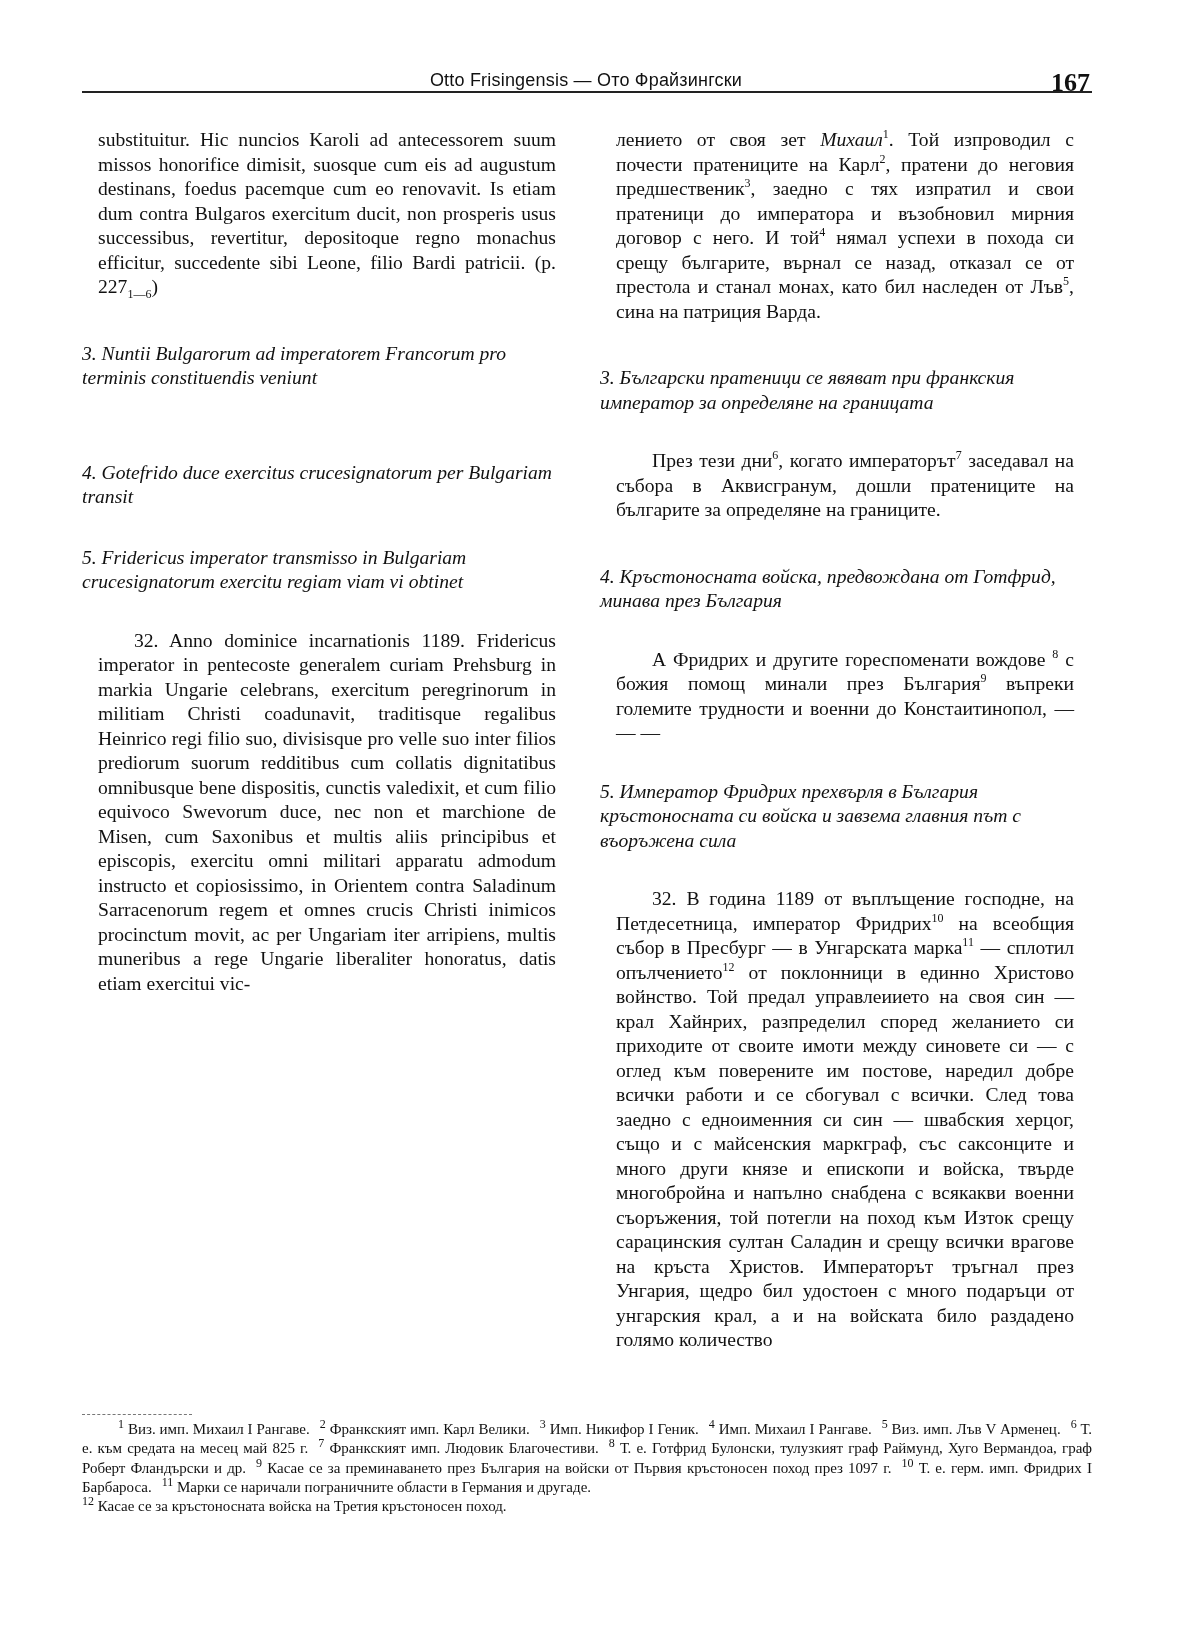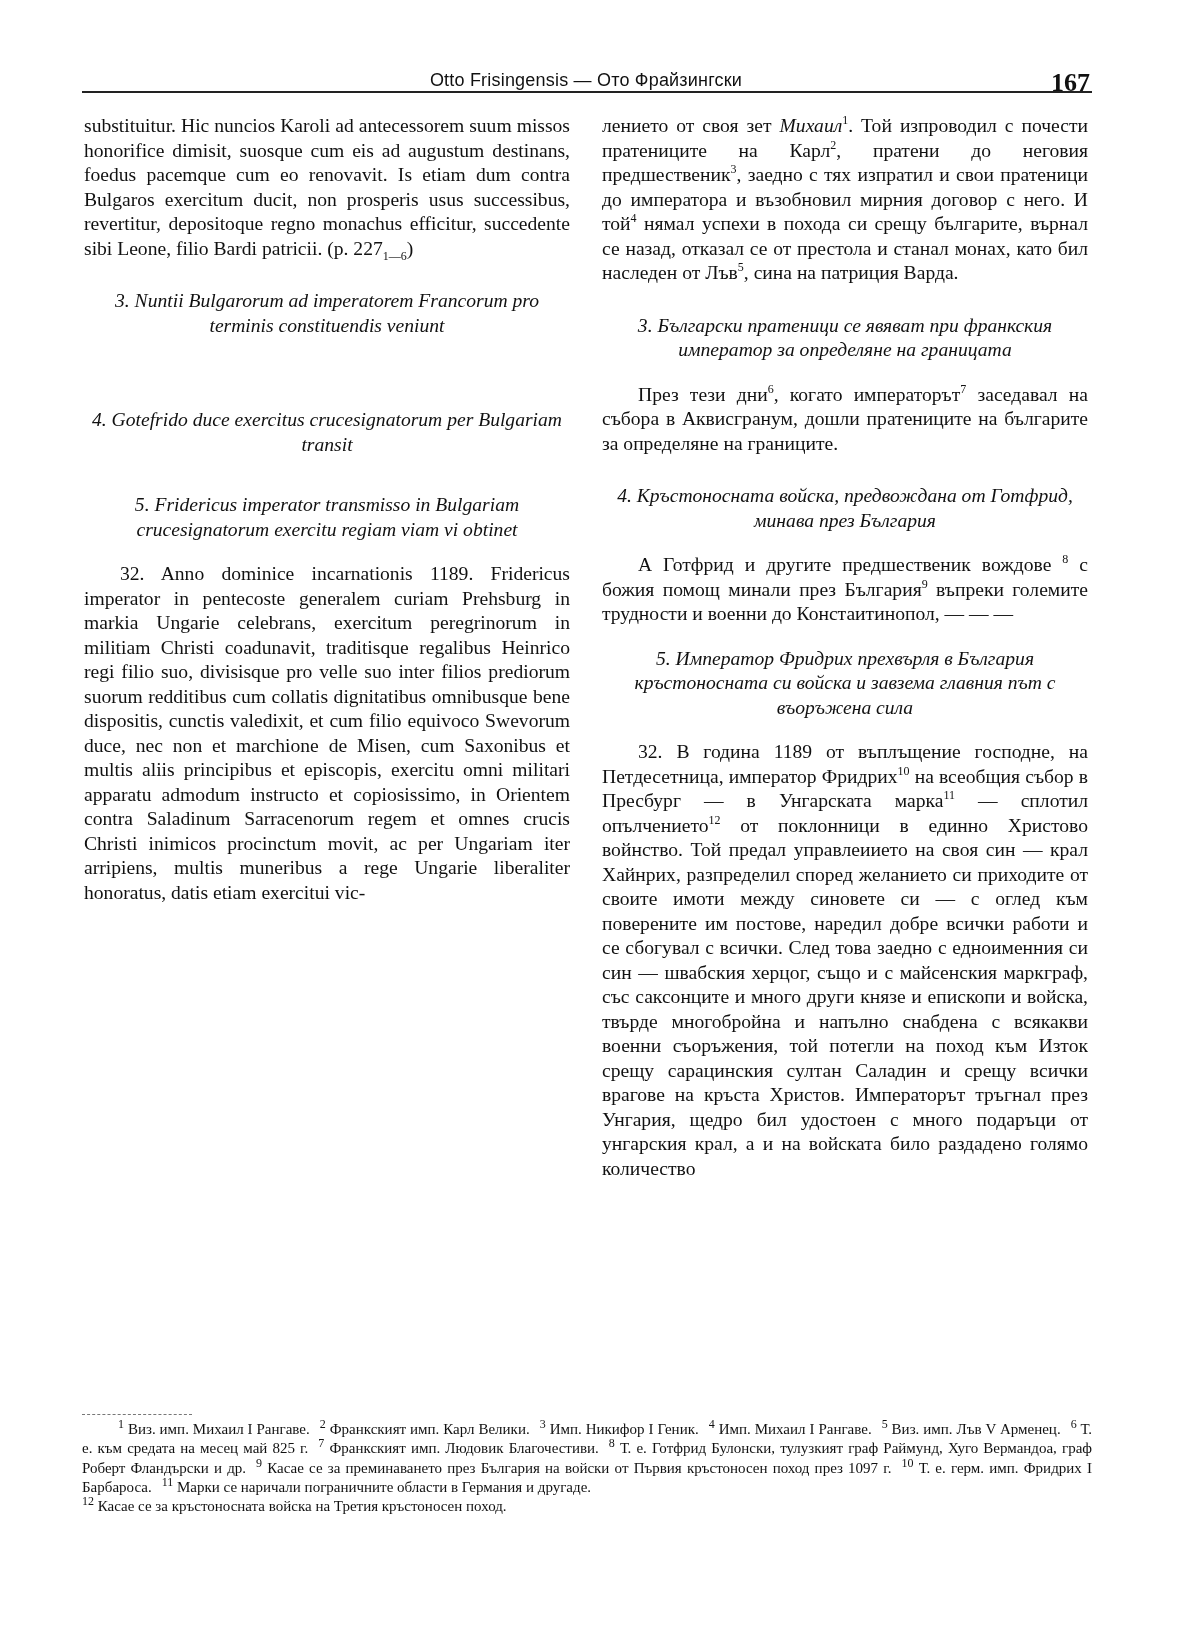--- a/index.html
+++ b/index.html
@@ -7,23 +7,23 @@
          font-family:"Liberation Serif", "DejaVu Serif", serif; color:#111; }
   .header { position:absolute; left:82px; top:68px; width:1008px; height:30px; }
   .running-title { position:absolute; left:0; right:0; top:2px; text-align:center;
          font-family:"Liberation Sans Narrow","Liberation Sans", sans-serif; font-size:18px; letter-spacing:0.2px; }
   .page-number { position:absolute; right:0; top:0; font-size:26px; font-weight:bold; }
   .header-rule { position:absolute; left:82px; top:91px; width:1010px; height:2px; background:#222; }
 
   .col { position:absolute; top:112px; width:490px; font-size:19.6px; line-height:24.5px; }
   .col.left { left:82px; }
   .col.right { left:600px; }
-  .para { text-align:justify; margin:2px; }
+  .para { text-align:justify; margin:16px; }
   .para.indent { text-indent:36px; }
-  .heading { font-style:italic; text-align:center; margin:0; line-height:24.5px; }
+  .heading { font-style:italic; margin:0; line-height:24.5px; }
   .sp1 { height:26px; }
   .sp2 { height:18px; }
   sup { font-size:12px; line-height:0; }
   sub { font-size:12px; line-height:0; }
 
   .fn-sep { position:absolute; left:82px; top:1414px; width:110px; border-top:1px dashed #777; }
   .footnotes { position:absolute; left:82px; top:1420px; width:1010px; font-size:15px; line-height:19.3px; text-align:justify; }
   .footnotes p { margin:0; }
   .fn-indent { display:inline-block; width:36px; }
   .fn { margin-right:10px;margin-top:28px; }
@@ -54,21 +54,21 @@
 
 <div class="col right">
   <p class="para"><span>лението от своя зет </span><i>Михаил</i><sup>1</sup><span>. Той изпроводил с почести пратениците на Карл</span><sup>2</sup><span>, пратени до неговия предшественик</span><sup>3</sup><span>, заедно с тях изпратил и свои пратеници до императора и възобновил мирния договор с него. И той</span><sup>4</sup><span> нямал успехи в похода си срещу българите, върнал се назад, отказал се от престола и станал монах, като бил наследен от Лъв</span><sup>5</sup><span>, сина на патриция Варда.</span></p>
   <div class="sp1"></div>
   <p class="heading">3. Български пратеници се явяват при франкския император за определяне на границата</p>
   <div class="sp2"></div>
   <p class="para indent"><span>През тези дни</span><sup>6</sup><span>, когато императорът</span><sup>7</sup><span> заседавал на събора в Аквисгранум, дошли пратениците на българите за определяне на границите.</span></p>
   <div class="sp1"></div>
   <p class="heading">4. Кръстоносната войска, предвождана от Готфрид, минава през България</p>
   <div class="sp2"></div>
-  <p class="para indent"><span>А Готфрид и другите предшественик вождове </span><sup>8</sup><span> с божия помощ минали през България</span><sup>9</sup><span> въпреки големите трудности и военни до Констаитинопол, — — —</span></p>
+  <p class="para indent"><span>А Фридрих и другите гореспоменати вождове </span><sup>8</sup><span> с божия помощ минали през България</span><sup>9</sup><span> въпреки големите трудности и военни до Констаитинопол, — — —</span></p>
   <div class="sp2"></div>
   <p class="heading">5. Император Фридрих прехвърля в България кръстоносната си войска и завзема главния път с въоръжена сила</p>
   <div class="sp2"></div>
   <p class="para indent"><span>32. В година 1189 от въплъщение господне, на Петдесетница, император Фридрих</span><sup>10</sup><span> на всеобщия събор в Пресбург — в Унгарската марка</span><sup>11</sup><span> — сплотил опълчението</span><sup>12</sup><span> от поклонници в единно Христово войнство. Той предал управлеиието на своя син — крал Хайнрих, разпределил според желанието си приходите от своите имоти между синовете си — с оглед към поверените им постове, наредил добре всички работи и се сбогувал с всички. След това заедно с едноименния си син — швабския херцог, също и с майсенския маркграф, със саксонците и много други князе и епископи и войска, твърде многобройна и напълно снабдена с всякакви военни съоръжения, той потегли на поход към Изток срещу сарацинския султан Саладин и срещу всички врагове на кръста Христов. Императорът тръгнал през Унгария, щедро бил удостоен с много подаръци от унгарския крал, а и на войската било раздадено голямо количество</span></p>
 </div>
 
 <div class="fn-sep"></div>
 <div class="footnotes">
   <p><span class="fn-indent"></span><span class="fn"><sup>1</sup> <span>Виз. имп. Михаил I Рангаве.</span></span><span class="fn"><sup>2</sup> <span>Франкският имп. Карл Велики.</span></span><span class="fn"><sup>3</sup> <span>Имп. Никифор I Геник.</span></span><span class="fn"><sup>4</sup> <span>Имп. Михаил I Рангаве.</span></span><span class="fn"><sup>5</sup> <span>Виз. имп. Лъв V Арменец.</span></span><span class="fn"><sup>6</sup> <span>Т. е. към средата на месец май 825 г.</span></span><span class="fn"><sup>7</sup> <span>Франкският имп. Людовик Благочестиви.</span></span><span class="fn"><sup>8</sup> <span>Т. е. Готфрид Булонски, тулузкият граф Раймунд, Хуго Вермандоа, граф Роберт Фландърски и др.</span></span><span class="fn"><sup>9</sup> <span>Касае се за преминаването през България на войски от Първия кръстоносен поход през 1097 г.</span></span><span class="fn"><sup>10</sup> <span>Т. е. герм. имп. Фридрих I Барбароса.</span></span><span class="fn"><sup>11</sup> <span>Марки се наричали пограничните области в Германия и другаде.</span></span><br><span class="fn"><sup>12</sup> <span>Касае се за кръстоносната войска на Третия кръстоносен поход.</span></span></p>
 </div>

